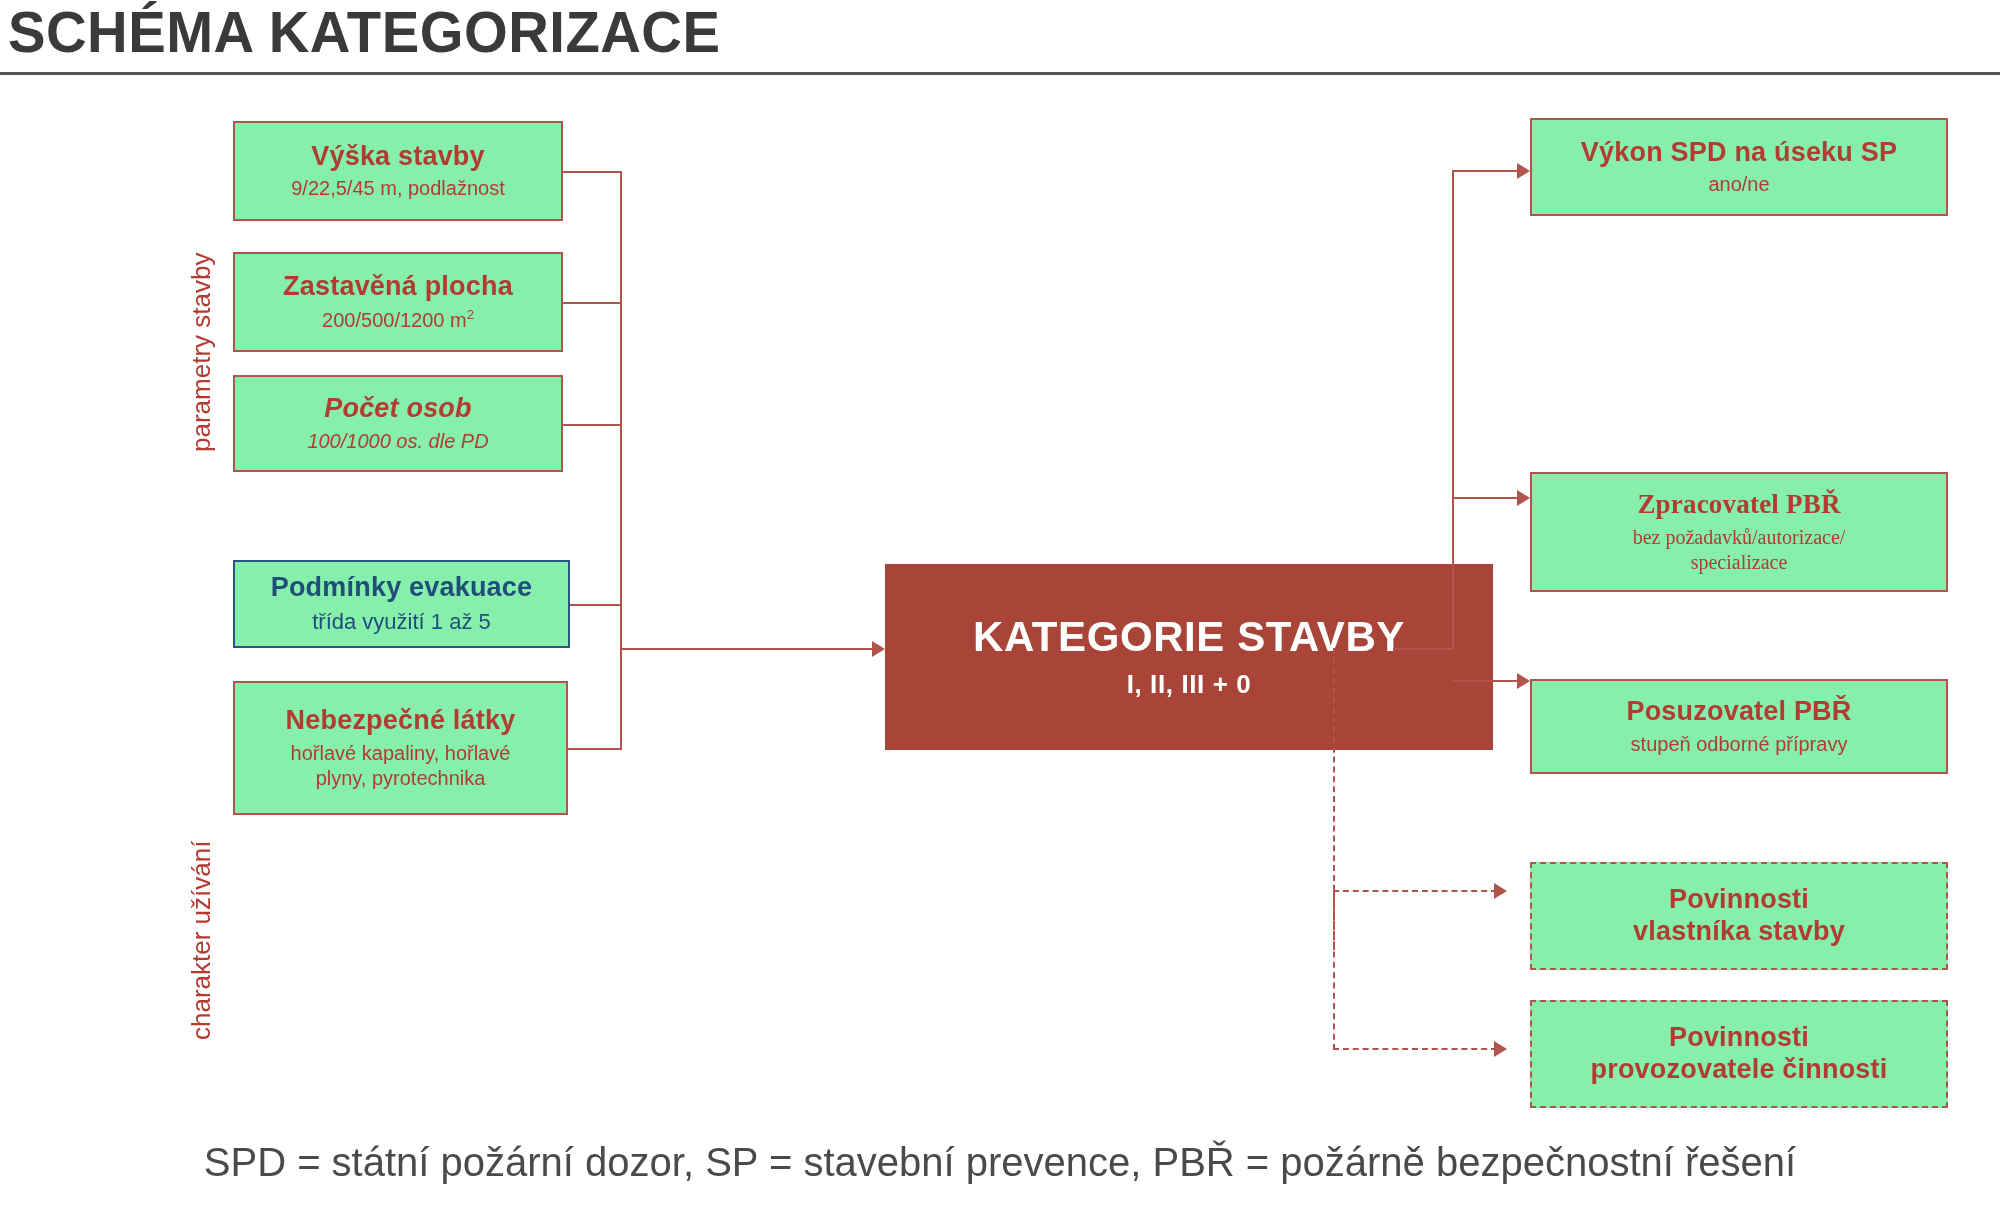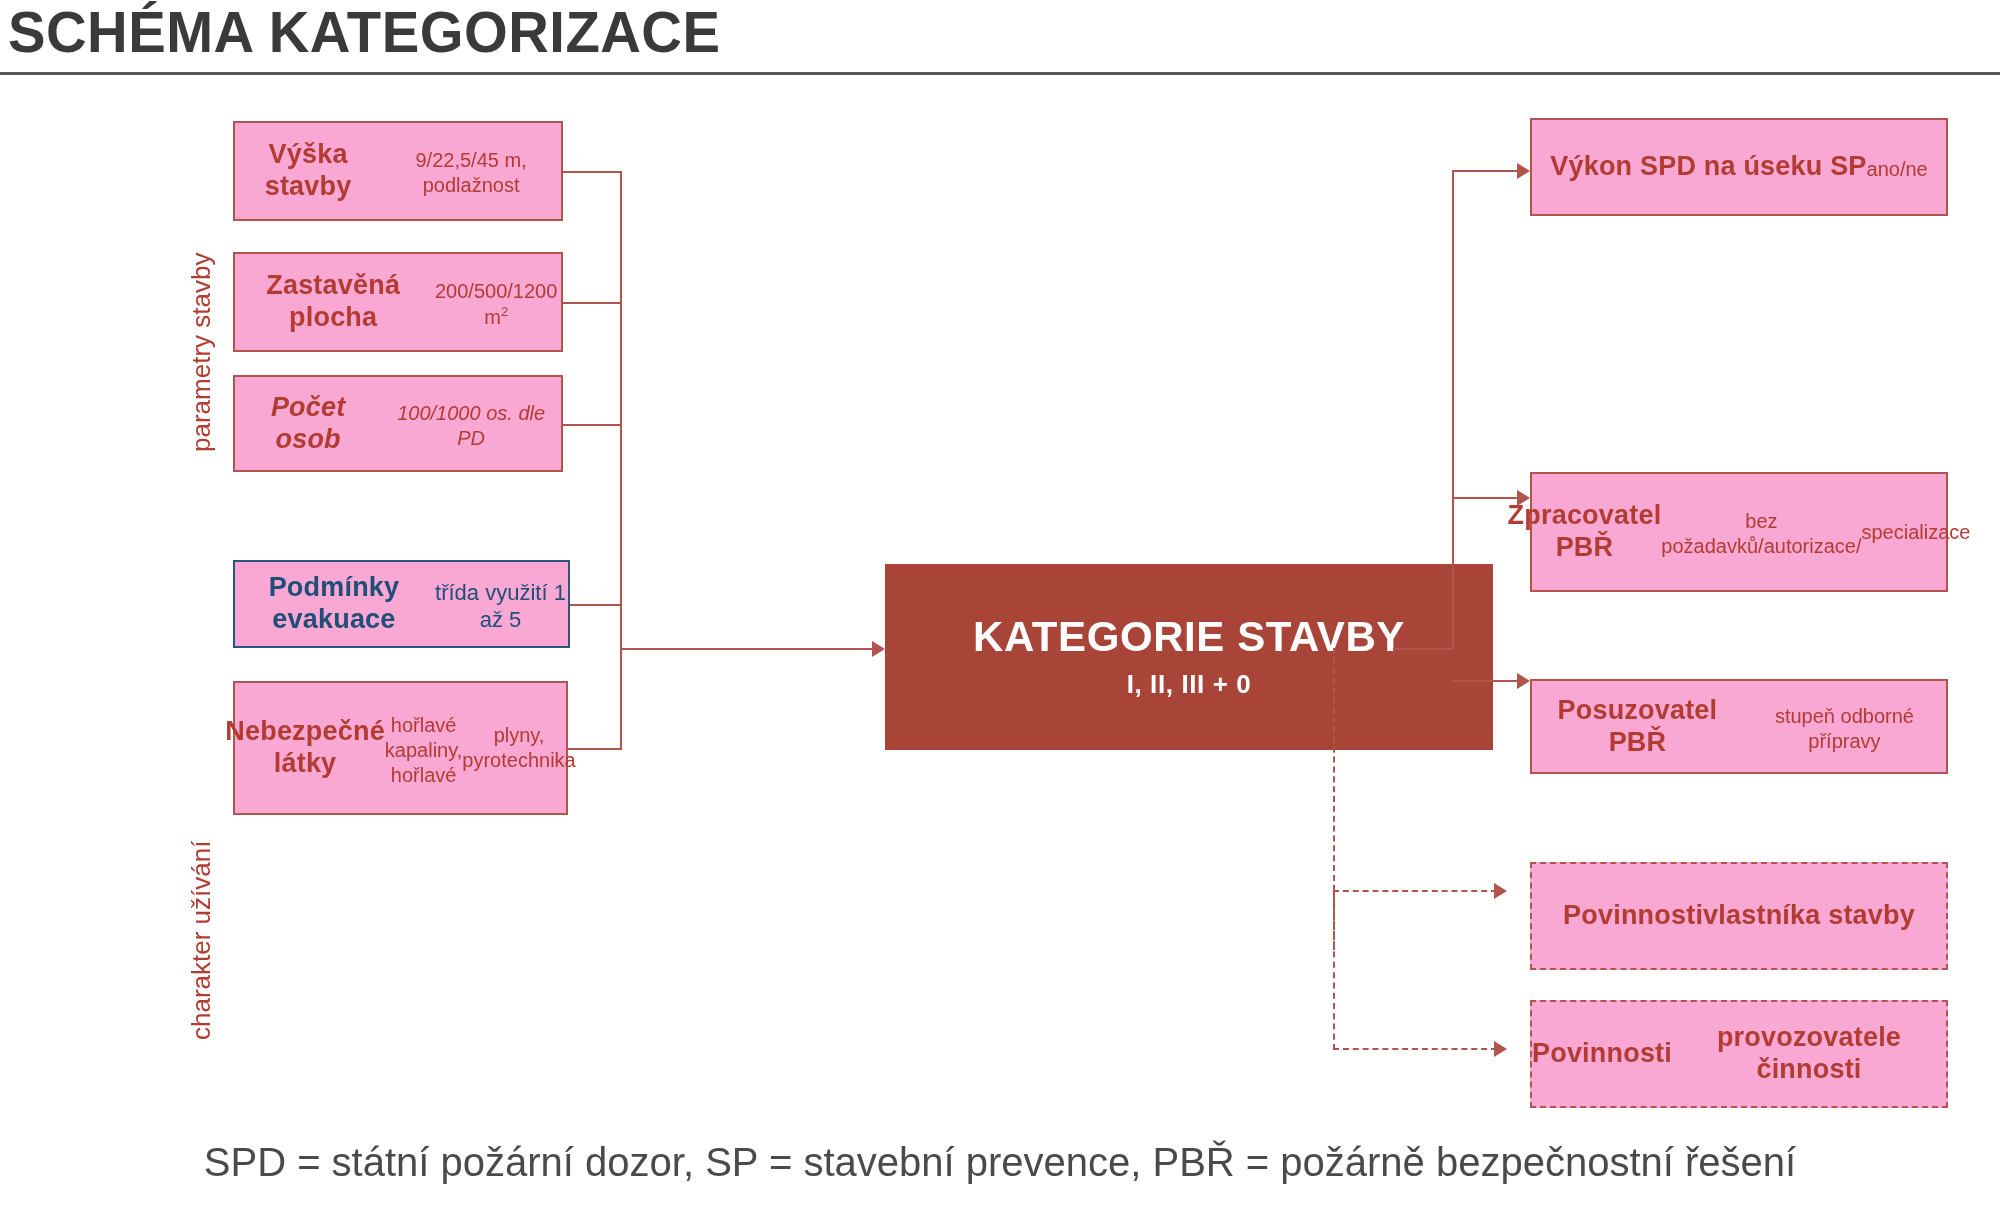--- a/index.html
+++ b/index.html
@@ -23,23 +23,23 @@
     white-space:nowrap;
   }
   .title-rule{
     position:absolute;left:0;top:72px;width:2000px;height:3px;background:#565656;
   }
 
   
   .box{
     position:absolute;
     box-sizing:border-box;
-    display:flex;
+    display:flex;flex-direction:column;
     align-items:center;justify-content:center;
-    background:#f9a8d4;
+    background:#86efac;
     text-align:center;
   }
   .box.red{border:2px solid #b0544c;}
   .box.blue{border:2px solid #2a5584;}
   .box.dashed{border:2px dashed #b0544c;}
   .b-title{
     font-weight:bold;color:#b23b32;
     font-size:27px;line-height:1.18;
     letter-spacing:0.2px;
   }
@@ -162,21 +162,21 @@
   <div class="arrow" style="left:1494px; top:883px;"></div>
   <div class="dln h" style="left:1333px; top:1048px; width:164px;"></div>
   <div class="arrow" style="left:1494px; top:1041px;"></div>
   <div class="dln v" style="left:1333px; top:890px; height:160px;"></div>
 
   <div class="box red" style="left:1530px; top:118px; width:418px; height:98px;">
     <div class="b-title">Výkon SPD na úseku SP</div>
     <div class="b-sub">ano/ne</div>
   </div>
 
-  <div class="box red" style="left:1530px; top:472px; width:418px; height:120px;">
+  <div class="box red" style="left:1530px; top:472px; width:418px; height:120px;font-family:Liberation Serif, serif;">
     <div class="b-title">Zpracovatel PBŘ</div>
     <div class="b-sub">bez požadavků/autorizace/</div>
     <div class="b-sub" style="margin-top:0;">specializace</div>
   </div>
 
   <div class="box red" style="left:1530px; top:635px; width:418px; height:95px;margin-top:44px;">
     <div class="b-title">Posuzovatel PBŘ</div>
     <div class="b-sub">stupeň odborné přípravy</div>
   </div>
 

